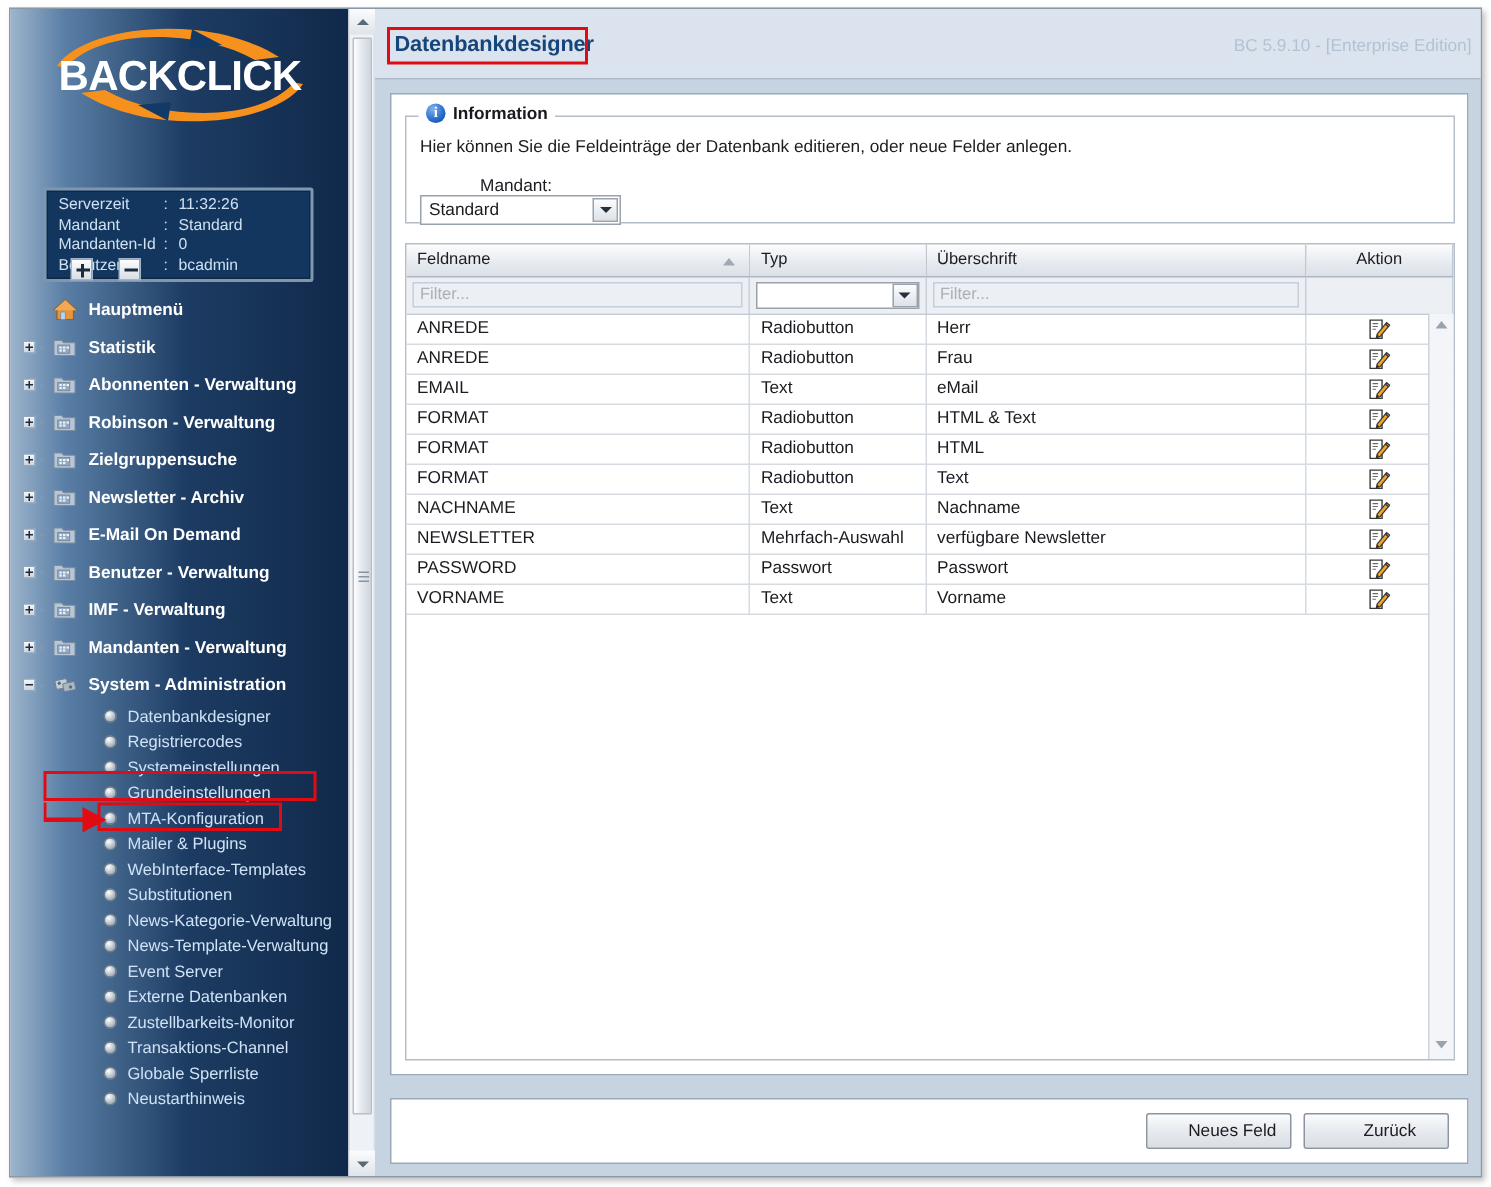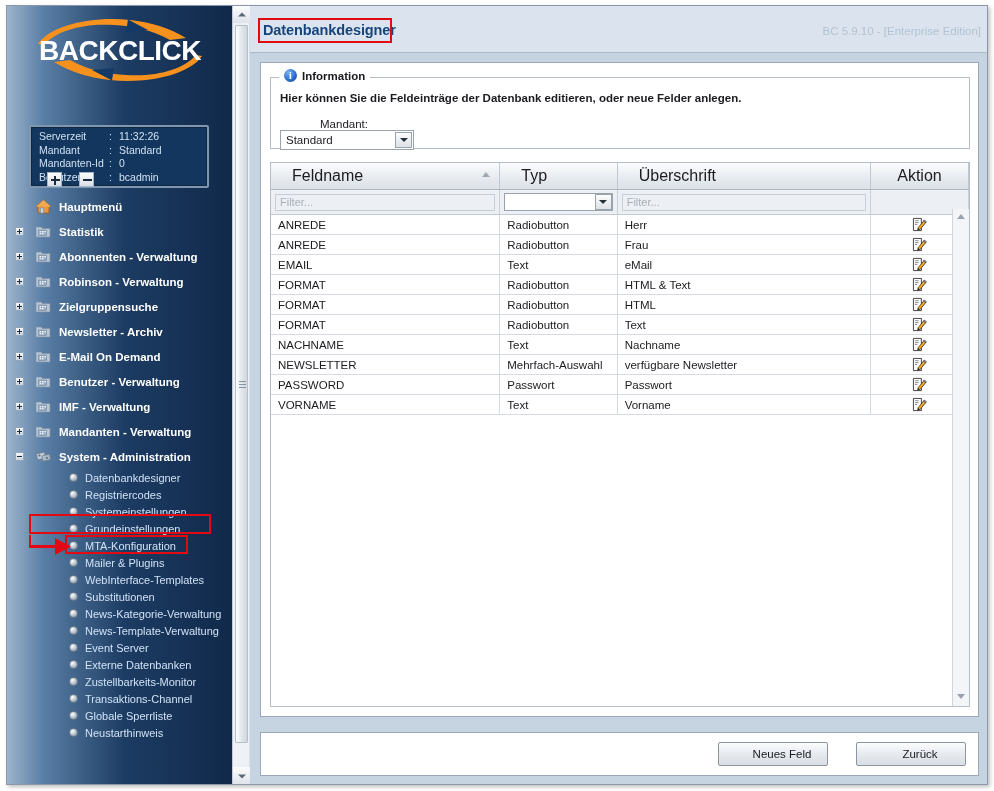--- a/index.html
+++ b/index.html
@@ -238,21 +238,20 @@
     display:flex; align-items:center; justify-content:center;
     margin-right: 5px;
     font-family: "Liberation Serif", serif;
     line-height: 1;
   }
   .fs-desc {
     position: absolute;
     left: 9px; top: 14px;
     font-size: 11.5px;
     color: #1b1b20;
-    font-weight: bold;
   }
   .mandant-row {
     position: absolute;
     left: 9px; top: 40px;
     display: flex; align-items: center; flex-direction: column;
   }
   .mandant-label { font-size: 11.5px; color:#1b1b20; margin-right: 6px; }
   .combo {
     width: 134px; height: 20px;
     border: 1px solid #9aa2ab;
@@ -281,25 +280,25 @@
     width: 700px; height: 545px;
     border: 1px solid #b5bec8;
     background: #fff;
     overflow: hidden;
   }
   .grid { width: 100%; border-collapse: collapse; table-layout: fixed; }
   .grid th {
     background: linear-gradient(to bottom,#fbfcfd,#e6eaef 60%,#dbe1e8);
     border-right: 1px solid #c0c8d1;
     border-bottom: 1px solid #aeb7c1;
-    font-size: 16px;
+    font-size: 11px;
     font-weight: normal;
     color: #1b1b20;
     text-align: left;
-    padding: 4px 21px;
+    padding: 4px 7px;
     height: 21px;
     position: relative;
   }
   .grid th.center { text-align: center; margin-left: 20px; }
   .sortmark {
     position: absolute; right: 9px; top: 9px;
     width:0;height:0;
     border-left: 4px solid transparent;
     border-right: 4px solid transparent;
     border-bottom: 5px solid #a0a9b3;
@@ -377,28 +376,28 @@
     left: 10px; top: 726px;
     width: 719px; height: 44px;
     background: #ffffff;
     border: 1px solid #9aa9b9;
     display: flex;
     align-items: center;
     justify-content: flex-end;
     padding-right: 12px;
   }
   .btn {
-    width: 110px; height: 24px;
+    width: 97px; height: 24px;
     border: 1px solid #8c959f;
     background: linear-gradient(to bottom,#fbfcfd,#e7ebef 48%,#d9dee4);
     border-radius: 2px;
     font-size: 11.5px;
     color: #1b1b20;
     display:flex; align-items:center; justify-content:center;
-    margin-left: 28px;
+    margin-left: 8px;
     cursor: pointer;
     padding-left: 18px;
   }
 </style>
 </head>
 <body>
 
 <div id="app">
  <div class="window">
 

